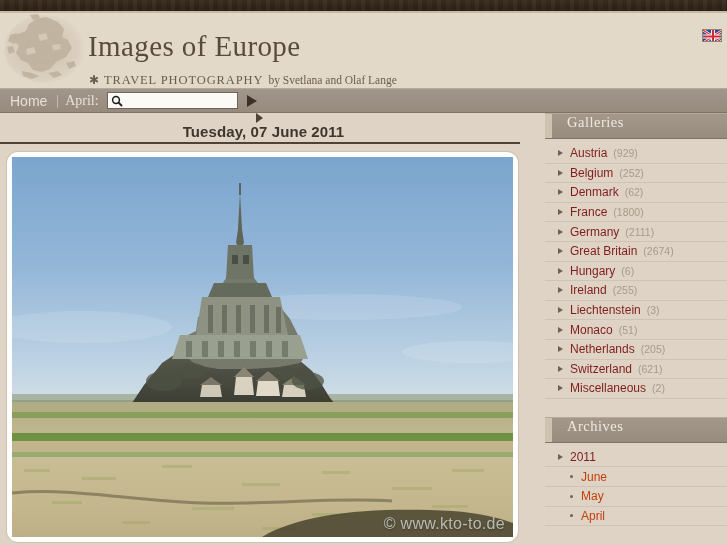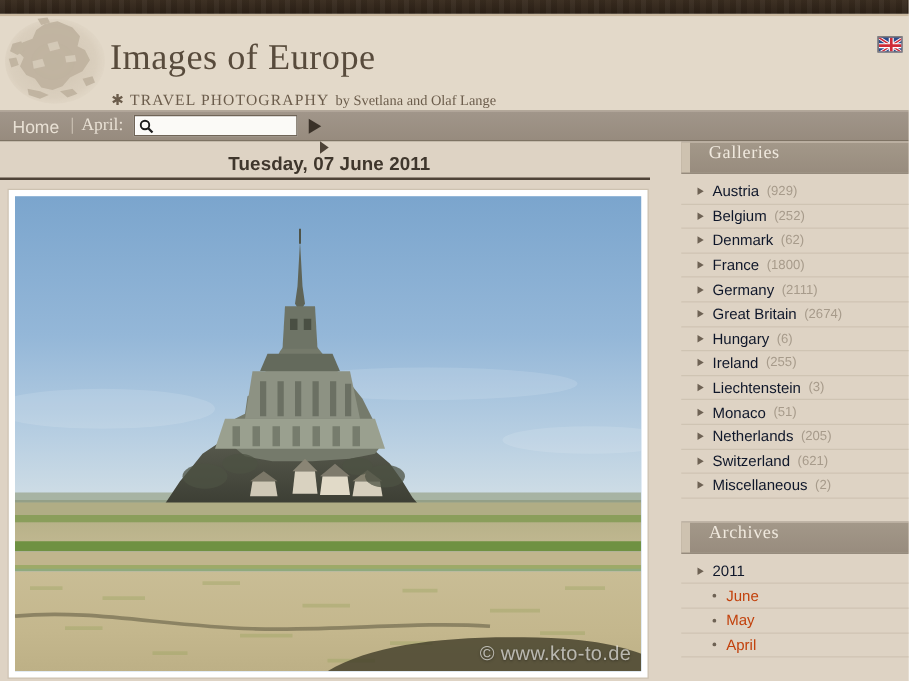--- a/index.html
+++ b/index.html
@@ -202,20 +202,21 @@
 
   .photo-frame {
     position: absolute;
     left: 7px;
     top: 39px;
     width: 511px;
     height: 390px;
     background: #ffffff;
     padding: 5px;
     box-shadow: 0 0 0 1px #cdc2b1;
+    border-radius: 11px;
   }
   .photo {
     position: relative;
     width: 501px;
     height: 380px;
     overflow: hidden;
     background: #8fb4d6;
   }
   .photo svg { display: block; }
   .watermark {
@@ -277,21 +278,21 @@
     width: 0; height: 0;
     border-left: 5px solid #6e6254;
     border-top: 3.5px solid transparent;
     border-bottom: 3.5px solid transparent;
     margin-right: 7px;
     flex: none;
   }
   .list li a {
     font-family: "Liberation Sans", sans-serif;
     font-size: 12px;
-    color: #0f172a;
+    color: #7f1d1d;
     text-decoration: none;
     cursor: pointer;
   }
   .list li .count {
     font-family: "Liberation Sans", sans-serif;
     font-size: 10.5px;
     color: #a79b8b;
     margin-left: 6px;
   }
   .panel-gap { height: 18px; }

